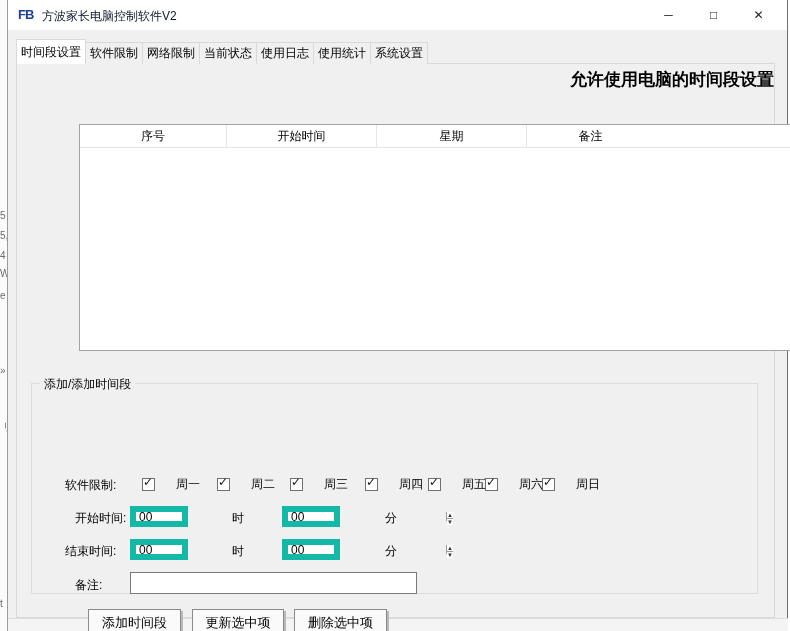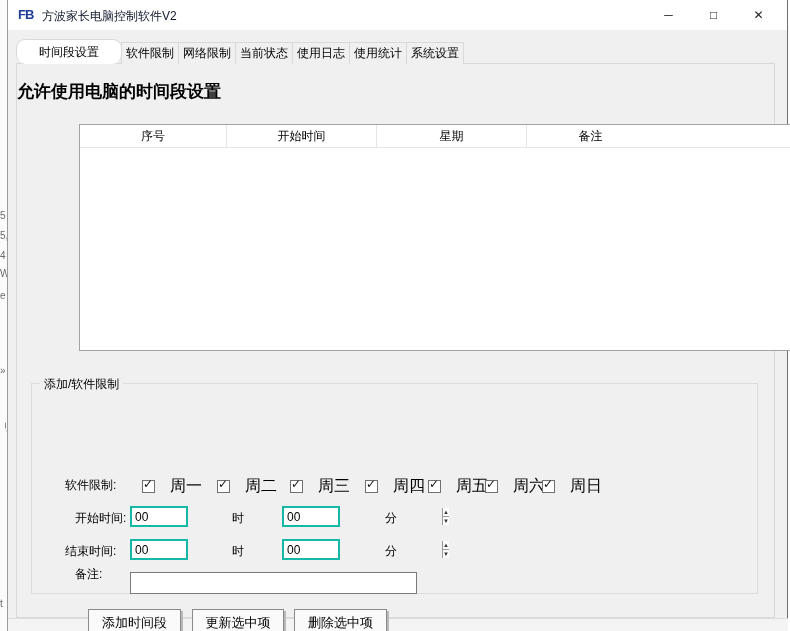--- a/index.html
+++ b/index.html
@@ -19,26 +19,26 @@
   .app-logo { position:absolute; left:10px; top:7px; font-size:13px; font-weight:bold; color:#1f3d99; letter-spacing:-1px; }
   .app-title { position:absolute; left:34px; top:8px; font-size:12px; color:#0f172a; }
   .win-btns { position:absolute; right:6px; top:0; height:30px; display:flex; }
   .win-btn { width:45px; height:30px; display:flex; align-items:center; justify-content:center;
              font-size:12px; color:#222; background:transparent; border:none; cursor:pointer; }
 
   
   .tabs { position:absolute; left:8px; top:39px; height:25px; display:flex; align-items:flex-end; z-index:3; }
   .tab { height:22px; padding:0 4px; display:flex; align-items:center; font-size:12px; color:#000;
          background:#f0f0f0; border:1px solid #d9d9d9; border-bottom:none; margin-right:-1px; cursor:pointer; }
-  .tab.active { height:25px; padding:0 22px; background:#ffffff; position:relative; z-index:4;border-radius:9px; }
+  .tab.active { height:25px; padding:0 4px; background:#ffffff; position:relative; z-index:4; }
 
   
   .page { position:absolute; left:8px; top:63px; width:759px; height:555px; background:#f0f0f0;
           border:1px solid #d9d9d9; z-index:2; }
-  .page-title { position:absolute; left:0; top:16px; width:100%; text-align:left;
+  .page-title { position:absolute; left:0; top:4px; width:100%; text-align:right;
                 font-size:17px; font-weight:bold; color:#000; }
 
   
   .lv { position:absolute; left:14px; top:60px; width:727px; height:227px; background:#ffffff;
         border:1px solid #a3a3a3;margin-left:48px; }
   .lv-header { display:flex; height:23px; border-bottom:1px solid #e5e5e5; }
   .lv-col { display:flex; align-items:center; justify-content:center; font-size:12px; color:#000;
             border-right:1px solid #e5e5e5; cursor:pointer; }
   .lv-col:last-child { border-right:none; }
   .lv-body { position:absolute; left:0; top:24px; right:0; bottom:0; background:#fff; }
@@ -47,23 +47,23 @@
   .group { position:absolute; left:14px; top:319px; width:727px; height:211px;
            border:1px solid #dcdcdc; }
   .group-label { position:absolute; top:-8px; left:8px; background:#f0f0f0; padding:0 4px;
                  font-size:12px; color:#000; }
 
   .flabel { position:absolute; font-size:12px; color:#000; }
 
   .cb { position:absolute; display:flex; align-items:center; cursor:pointer; }
   .cb-box { width:13px; height:13px; background:#fff; border:1px solid #707070; position:relative; }
   .cb-check { position:absolute; left:0px; top:-3px; font-size:12px; font-weight:bold; color:#111; line-height:13px; }
-  .cb-text { font-size:16px; color:#000; margin-left:15px; }
-
-  .spinner { position:absolute; width:58px; height:21px; background:#fff; border:2px solid #14b8a6;
+  .cb-text { font-size:12px; color:#000; margin-left:21px; }
+
+  .spinner { position:absolute; width:58px; height:21px; background:#fff; border:6px solid #14b8a6;
              display:flex; }
   .spin-val { flex:1; border:none; outline:none; font-size:12px; padding-left:3px; font-family:inherit; background:transparent; }
   .spin-btns { width:16px; border-left:1px solid #9a9a9a; display:flex; flex-direction:column; }
   .spin-up, .spin-down { flex:1; display:flex; align-items:center; justify-content:center;
              font-size:6px; color:#333; background:#fdfdfd; cursor:pointer; }
   .spin-up { border-bottom:1px solid #9a9a9a; }
 
   .textbox { position:absolute; background:#fff; border:1px solid #7a7a7a; font-size:12px;
              padding:0 4px; outline:none; font-family:inherit; }
 
@@ -124,21 +124,21 @@
         <div class="lv-header">
           <div class="lv-col" style="width:147px">序号</div>
           <div class="lv-col" style="width:150px">开始时间</div>
           <div class="lv-col" style="width:150px">星期</div>
           <div class="lv-col" style="width:127px">备注</div>
         </div>
         <div class="lv-body"></div>
       </div>
 
       <div class="group">
-        <span class="group-label">添加/软件限制</span>
+        <span class="group-label">添加/添加时间段</span>
 
         <span class="flabel" style="left:33px; top:93px">软件限制:</span>
 
         <label class="cb" style="left:110px; top:92px">
           <span class="cb-box">
               <span class="cb-check">✓</span>
             </span>
           <span class="cb-text">周一</span>
         </label>
         <label class="cb" style="left:185px; top:92px">
@@ -207,21 +207,21 @@
         <span class="flabel" style="left:200px; top:159px">时</span>
         <div class="spinner" style="left:250px; top:155px">
           <input class="spin-val" readonly="" value="00" style="">
           <div class="spin-btns">
             <div class="spin-up">▲</div>
             <div class="spin-down">▼</div>
           </div>
         </div>
         <span class="flabel" style="left:353px; top:159px">分</span>
 
-        <span class="flabel" style="left:43px; top:182px">备注:</span>
+        <span class="flabel" style="left:43px; top:193px">备注:</span>
         <input class="textbox" style="left: 98px; top: 188px; width: 287px; height: 22px;" value="">
 
         <button class="btn" style="left:56px; top:225px; width:93px">添加时间段</button>
         <button class="btn" style="left:160px; top:225px; width:92px">更新选中项</button>
         <button class="btn" style="left:262px; top:225px; width:93px">删除选中项</button>
       </div>
 
     </div>
 
     <div class="btn-partial" style="left:240px; width:110px"></div>

